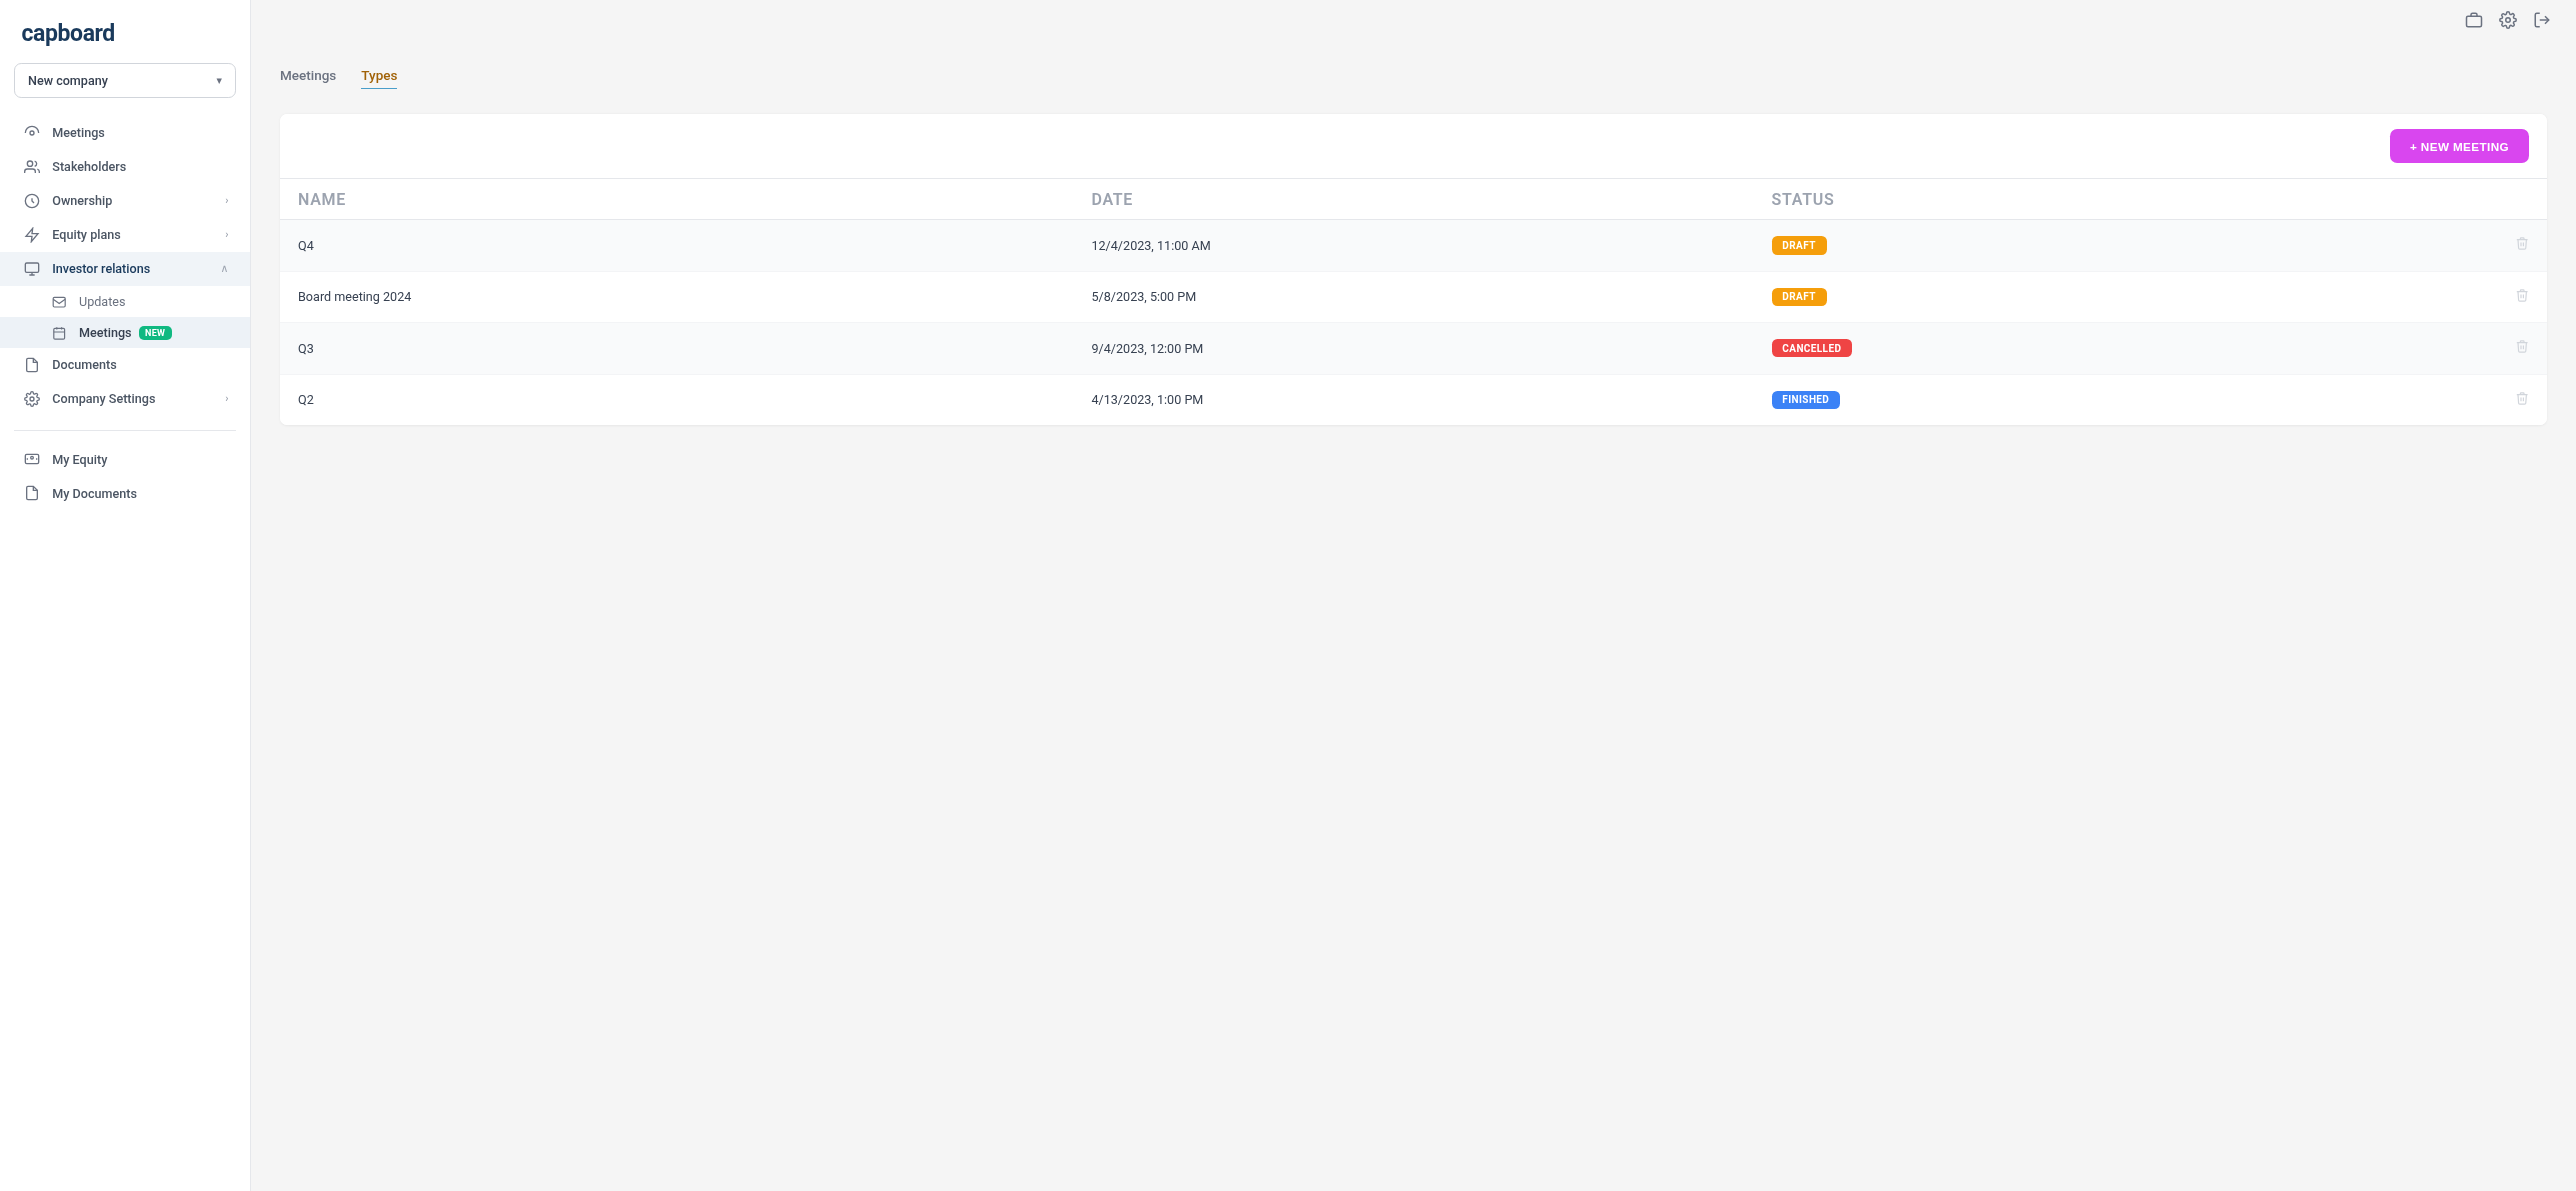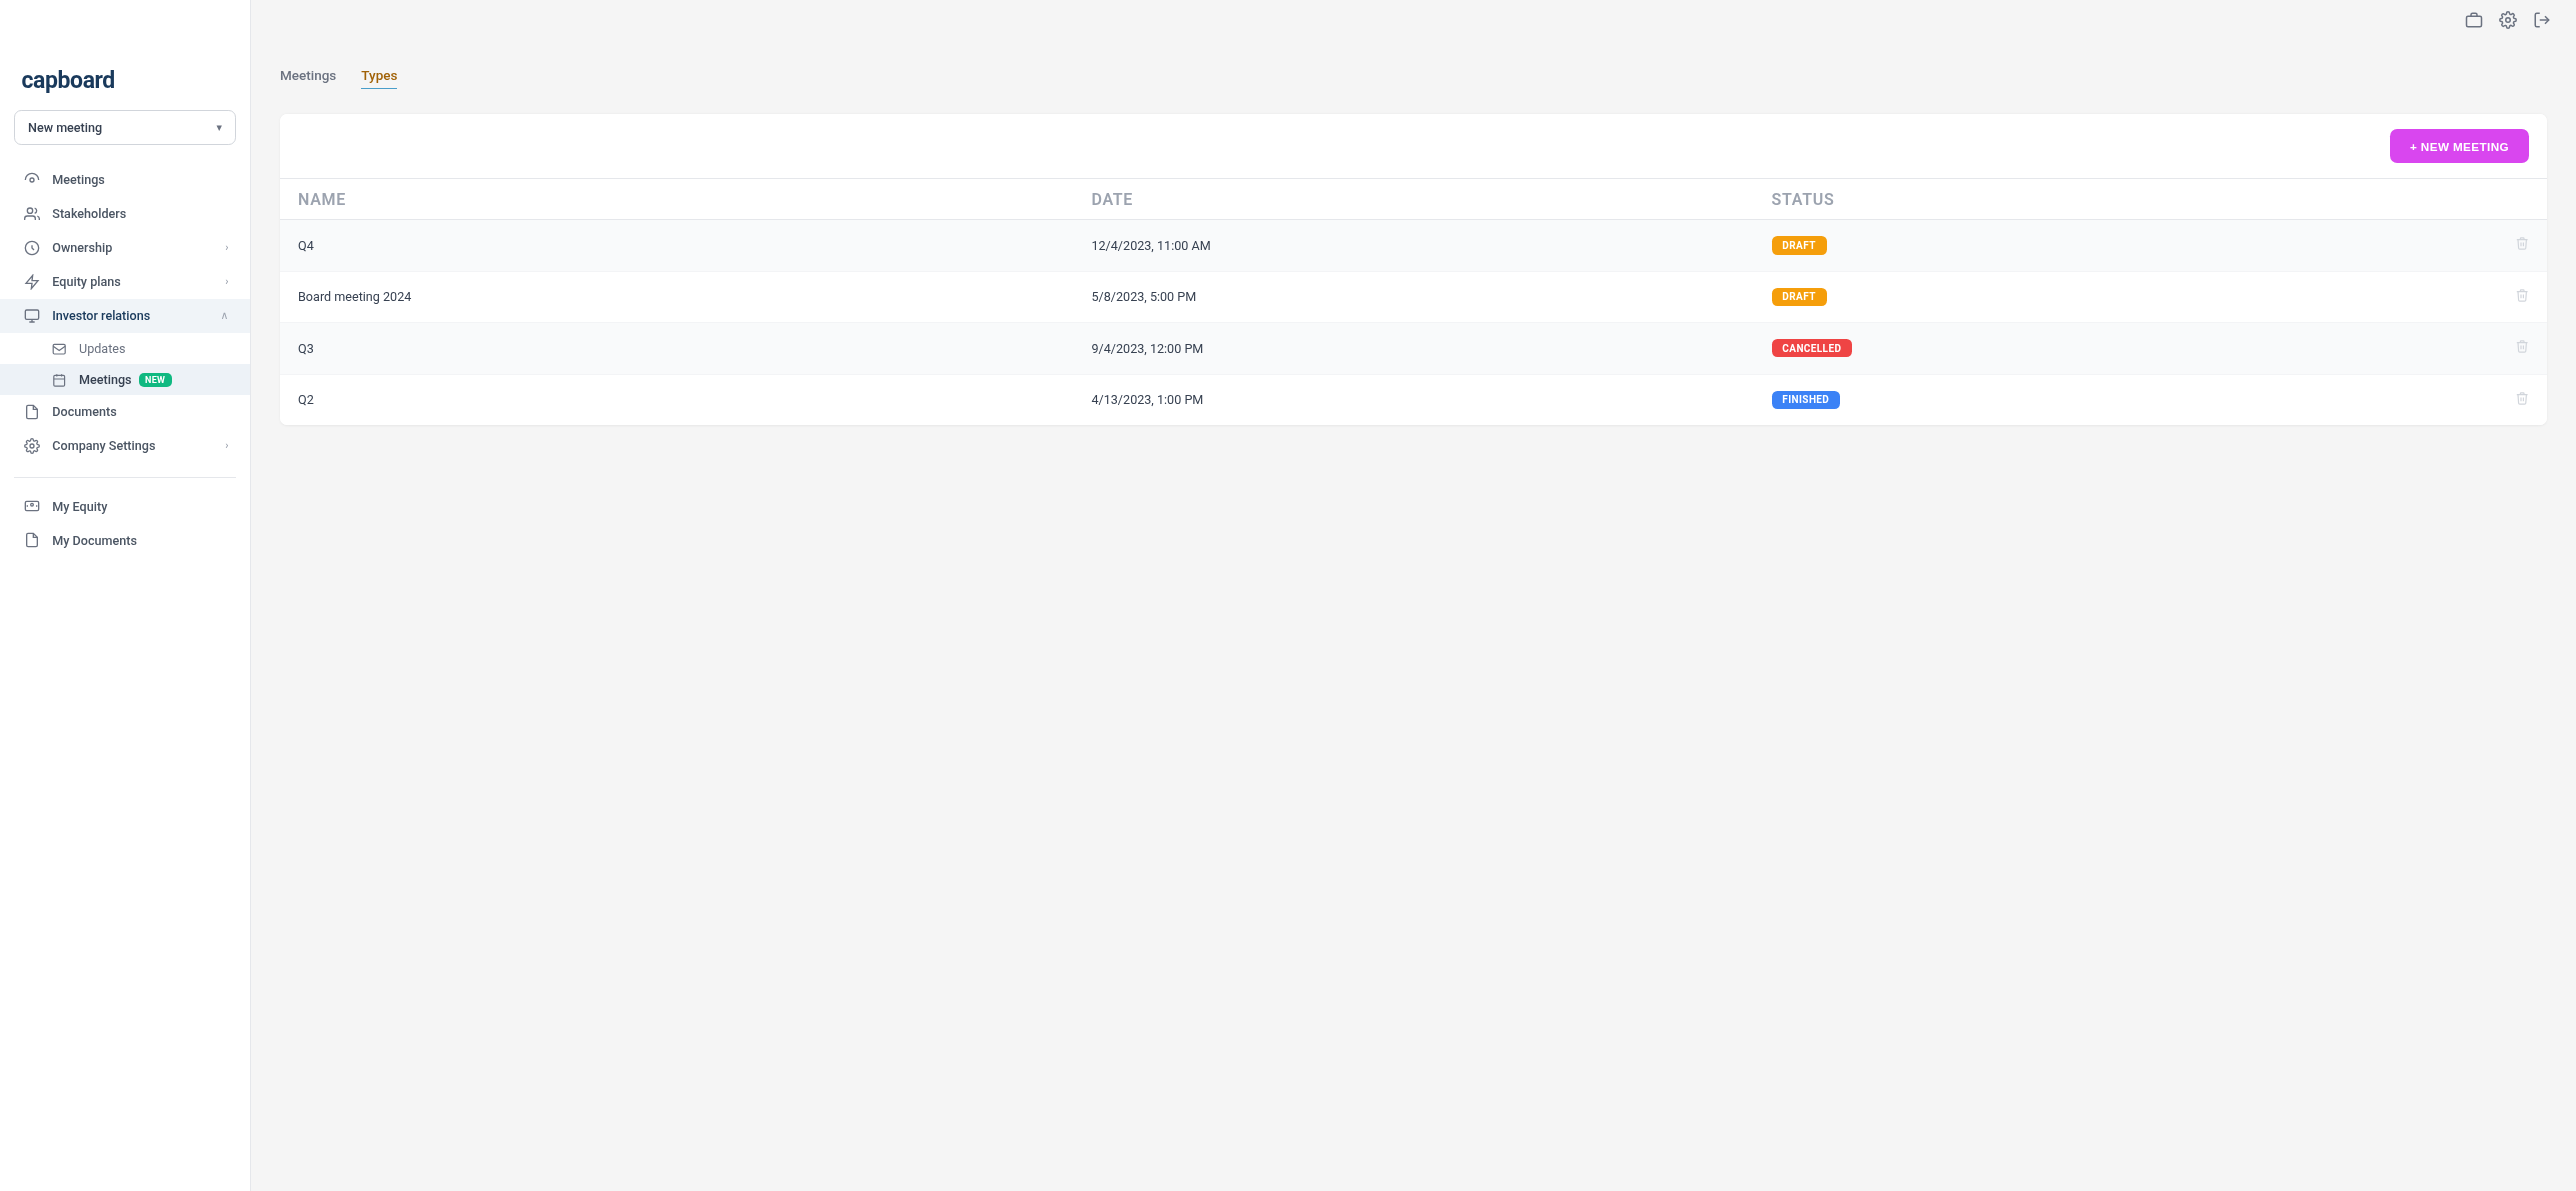--- a/index.html
+++ b/index.html
@@ -18,21 +18,20 @@
       background: #fff;
       border-right: 0.9px solid #e5e7eb;
       display: flex;
       flex-direction: column;
       height: 100vh;
       overflow-y: auto;
     }
 
     .sidebar-logo {
       padding: 20px 21.5px 16px;
-      margin-top: 47px;
     }
 
     .logo-text {
       font-size: 23px;
       font-weight: 700;
       color: #1a3a5c;
       letter-spacing: -0.4px;
     }
 
     .company-selector {
@@ -306,21 +305,21 @@
   </style>
 </head>
 <body>
 
 <aside class="sidebar">
   <div class="sidebar-logo">
     <span class="logo-text">capboard</span>
   </div>
 
   <div class="company-selector">
-    <span class="company-name">New meeting</span>
+    <span class="company-name">New company</span>
     <span class="chevron-icon">▾</span>
   </div>
 
   <nav class="nav-section">
 
     <div class="nav-item">
       <span class="nav-icon">
         <svg width="16" height="16" viewBox="0 0 24 24" fill="none" stroke="currentColor" stroke-width="2">
             <circle cx="12" cy="12" r="3"></circle>
             <path d="M12 2a10 10 0 0110 10"></path>

